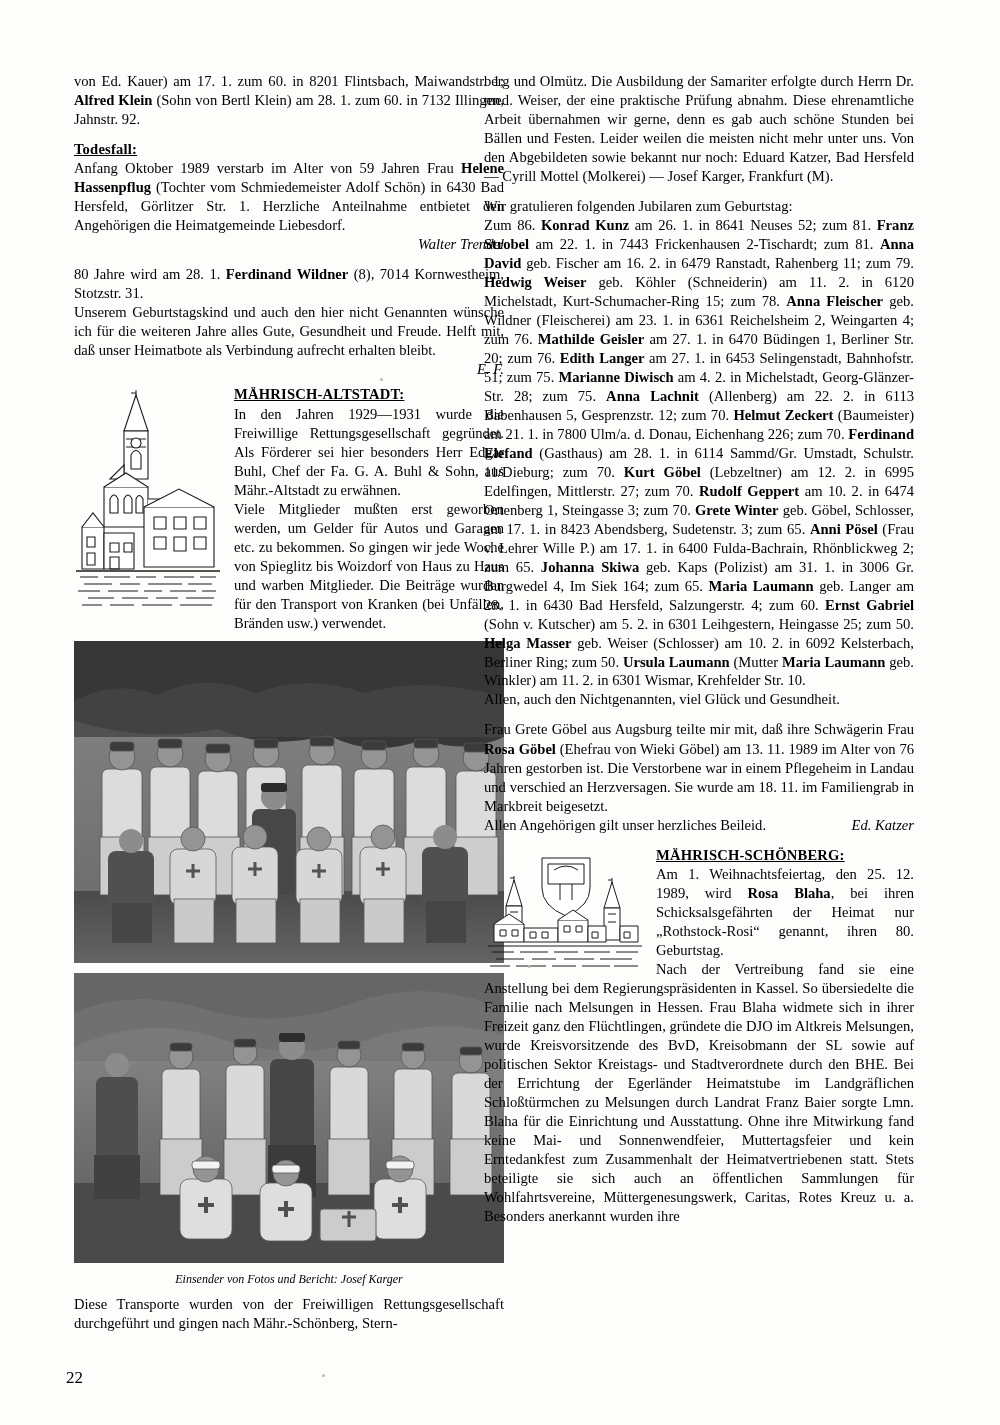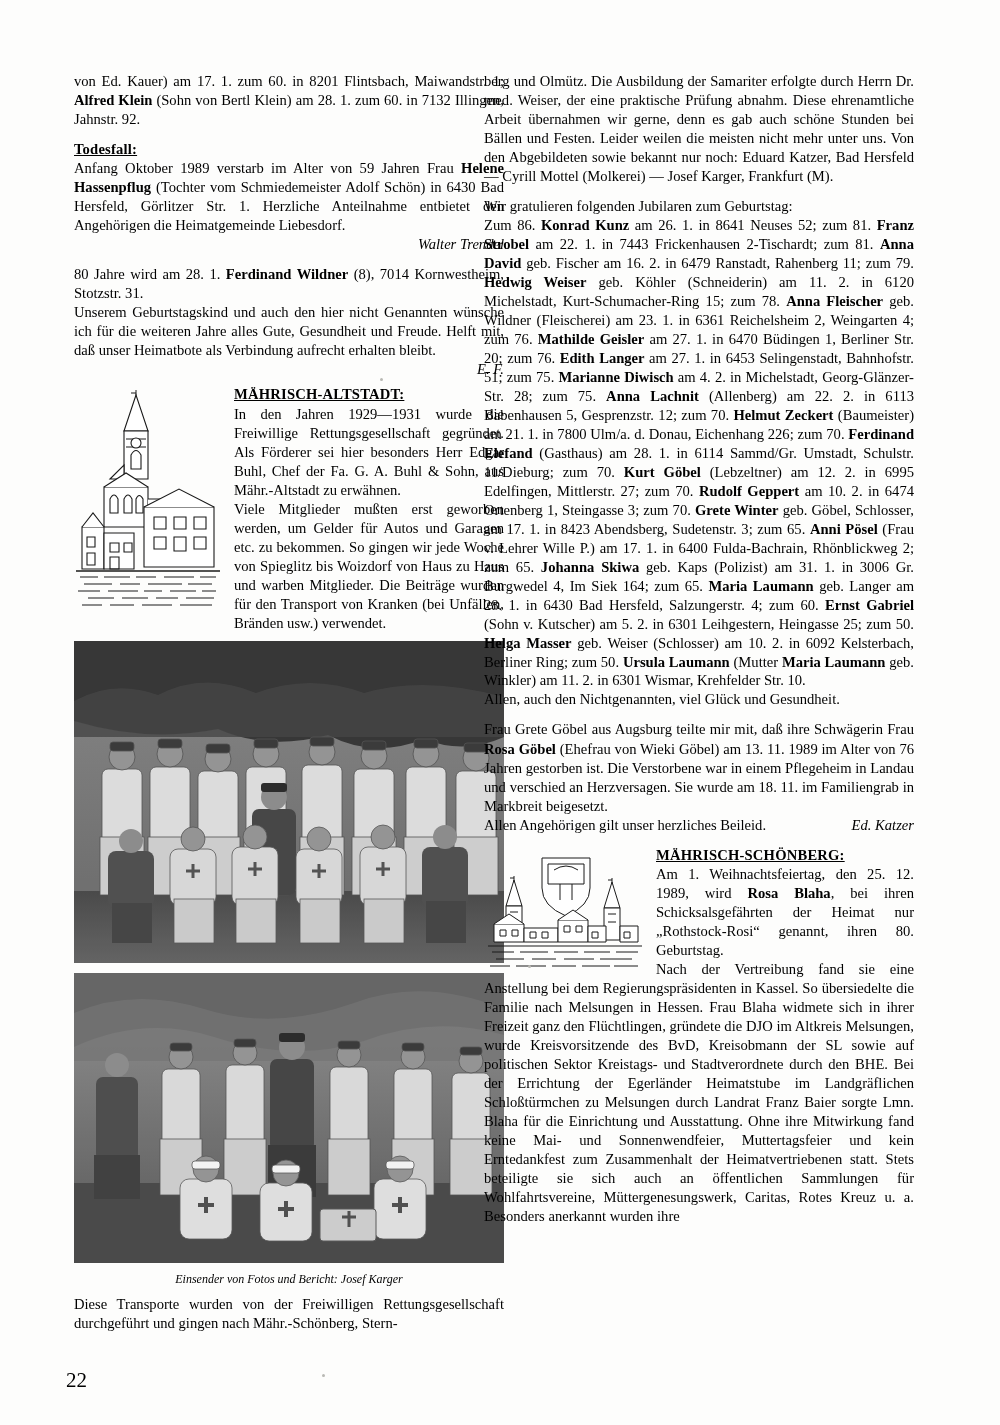--- a/index.html
+++ b/index.html
@@ -83,21 +83,21 @@
     width: 162px;
     height: 122px;
     margin: 4px 10px 2px 0;
   }
   .crest svg { display: block; }
 
   .folio {
     position: absolute;
     left: 66px;
     top: 1368px;
-    font-size: 21px;
+    font-size: 17px;
   }
   .speck {
     position: absolute;
     width: 3px; height: 3px;
     background: #b9b9b4;
     border-radius: 50%;
   }
   .tight { line-height: 1.3; }
 </style>
 </head>

